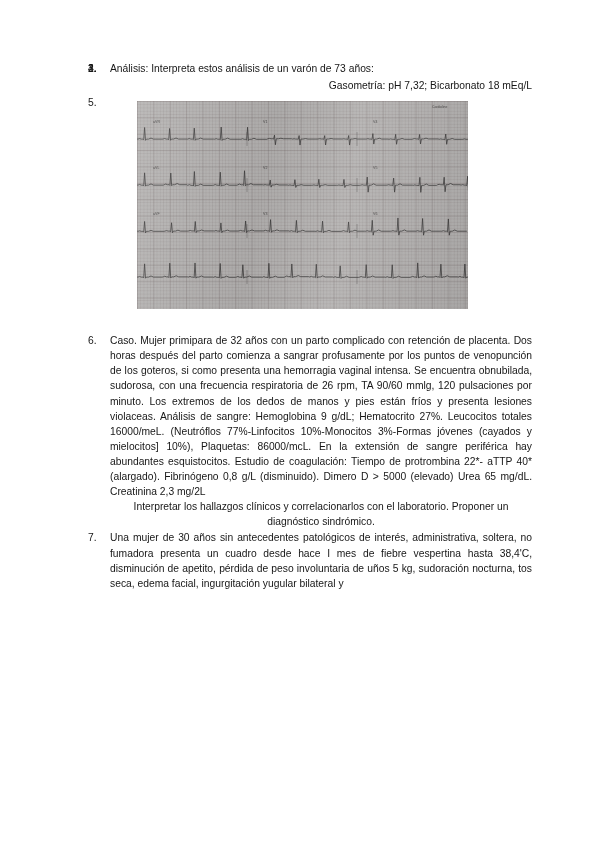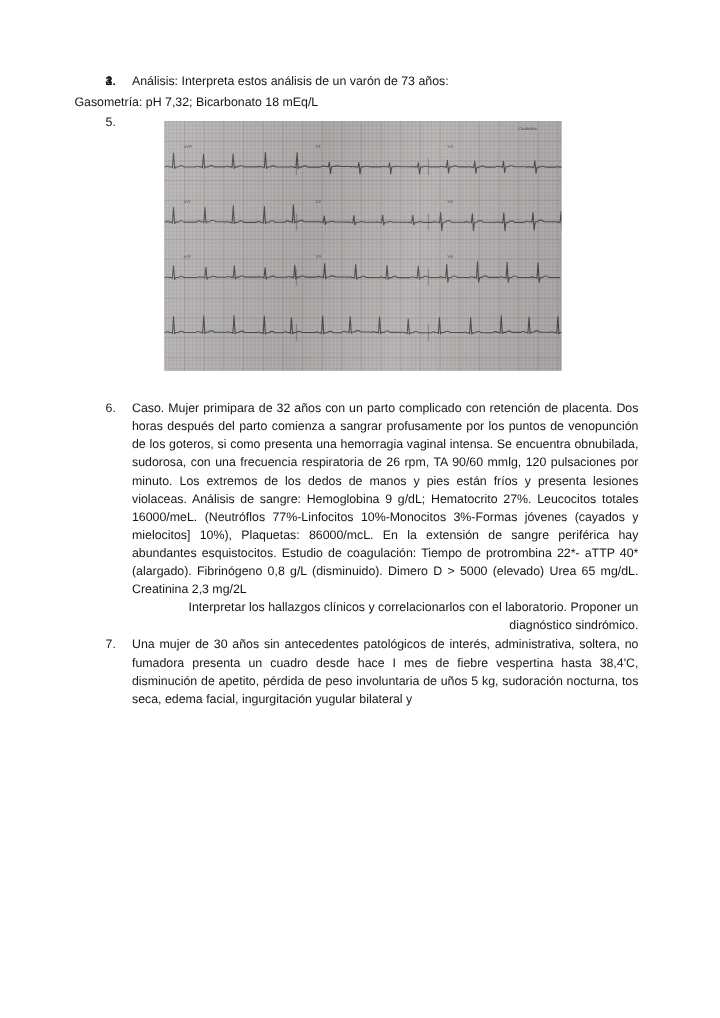--- a/index.html
+++ b/index.html
@@ -66,21 +66,21 @@
     margin: 2px 0 0 0;
     font-size: 10.3px;
     line-height: 15.1px;
   }
   .labblock p {
     margin: 0;
     text-align: justify;
     text-justify: inter-word;
   }
   .labblock p.nojust {
-    text-align: left;
+    text-align: right;
   }
 
   
   .ecg-figure {
     margin: 8px 0 0 0;
     width: 331px;
     height: 208px;
     margin-left: 75px;
     position: relative;
     overflow: hidden;
@@ -204,21 +204,21 @@
             <text x="295" y="7" class="brandlbl">Cardioline</text>
           </g>
       </svg>
       <div class="shade"></div>
     </div>
 
     <ol class="qlist" style="margin-top:24px">
       <li>
         <span class="num">6.</span>
         <span class="body">Caso. Mujer primipara de 32 años con un parto complicado con retención de placenta. Dos horas después del parto comienza a sangrar profusamente por los puntos de venopunción de los goteros, si como presenta una hemorragia vaginal intensa. Se encuentra obnubilada, sudorosa, con una frecuencia respiratoria de 26 rpm, TA 90/60 mmlg, 120 pulsaciones por minuto. Los extremos de los dedos de manos y pies están fríos y presenta lesiones violaceas. Análisis de sangre: Hemoglobina 9 g/dL; Hematocrito 27%. Leucocitos totales 16000/meL. (Neutróflos 77%-Linfocitos 10%-Monocitos 3%-Formas jóvenes (cayados y mielocitos] 10%), Plaquetas: 86000/mcL. En la extensión de sangre periférica hay abundantes esquistocitos. Estudio de coagulación: Tiempo de protrombina 22*- aTTP 40* (alargado). Fibrinógeno 0,8 g/L (disminuido). Dimero D &gt; 5000 (elevado) Urea 65 mg/dL. Creatinina 2,3 mg/2L</span>
-        <span class="body" style="text-align:right">Interpretar los hallazgos clínicos y correlacionarlos con el laboratorio. Proponer un diagnóstico sindrómico.</span>
+        <span class="body" style="text-align:center">Interpretar los hallazgos clínicos y correlacionarlos con el laboratorio. Proponer un diagnóstico sindrómico.</span>
       </li>
       <li>
         <span class="num">7.</span>
         <span class="body">Una mujer de 30 años sin antecedentes patológicos de interés, administrativa, soltera, no fumadora presenta un cuadro desde hace I mes de fiebre vespertina hasta 38,4'C, disminución de apetito, pérdida de peso involuntaria de uños 5 kg, sudoración nocturna, tos seca, edema facial, ingurgitación yugular bilateral y</span>
       </li>
     </ol>
 
   </div>
 </div>
 

